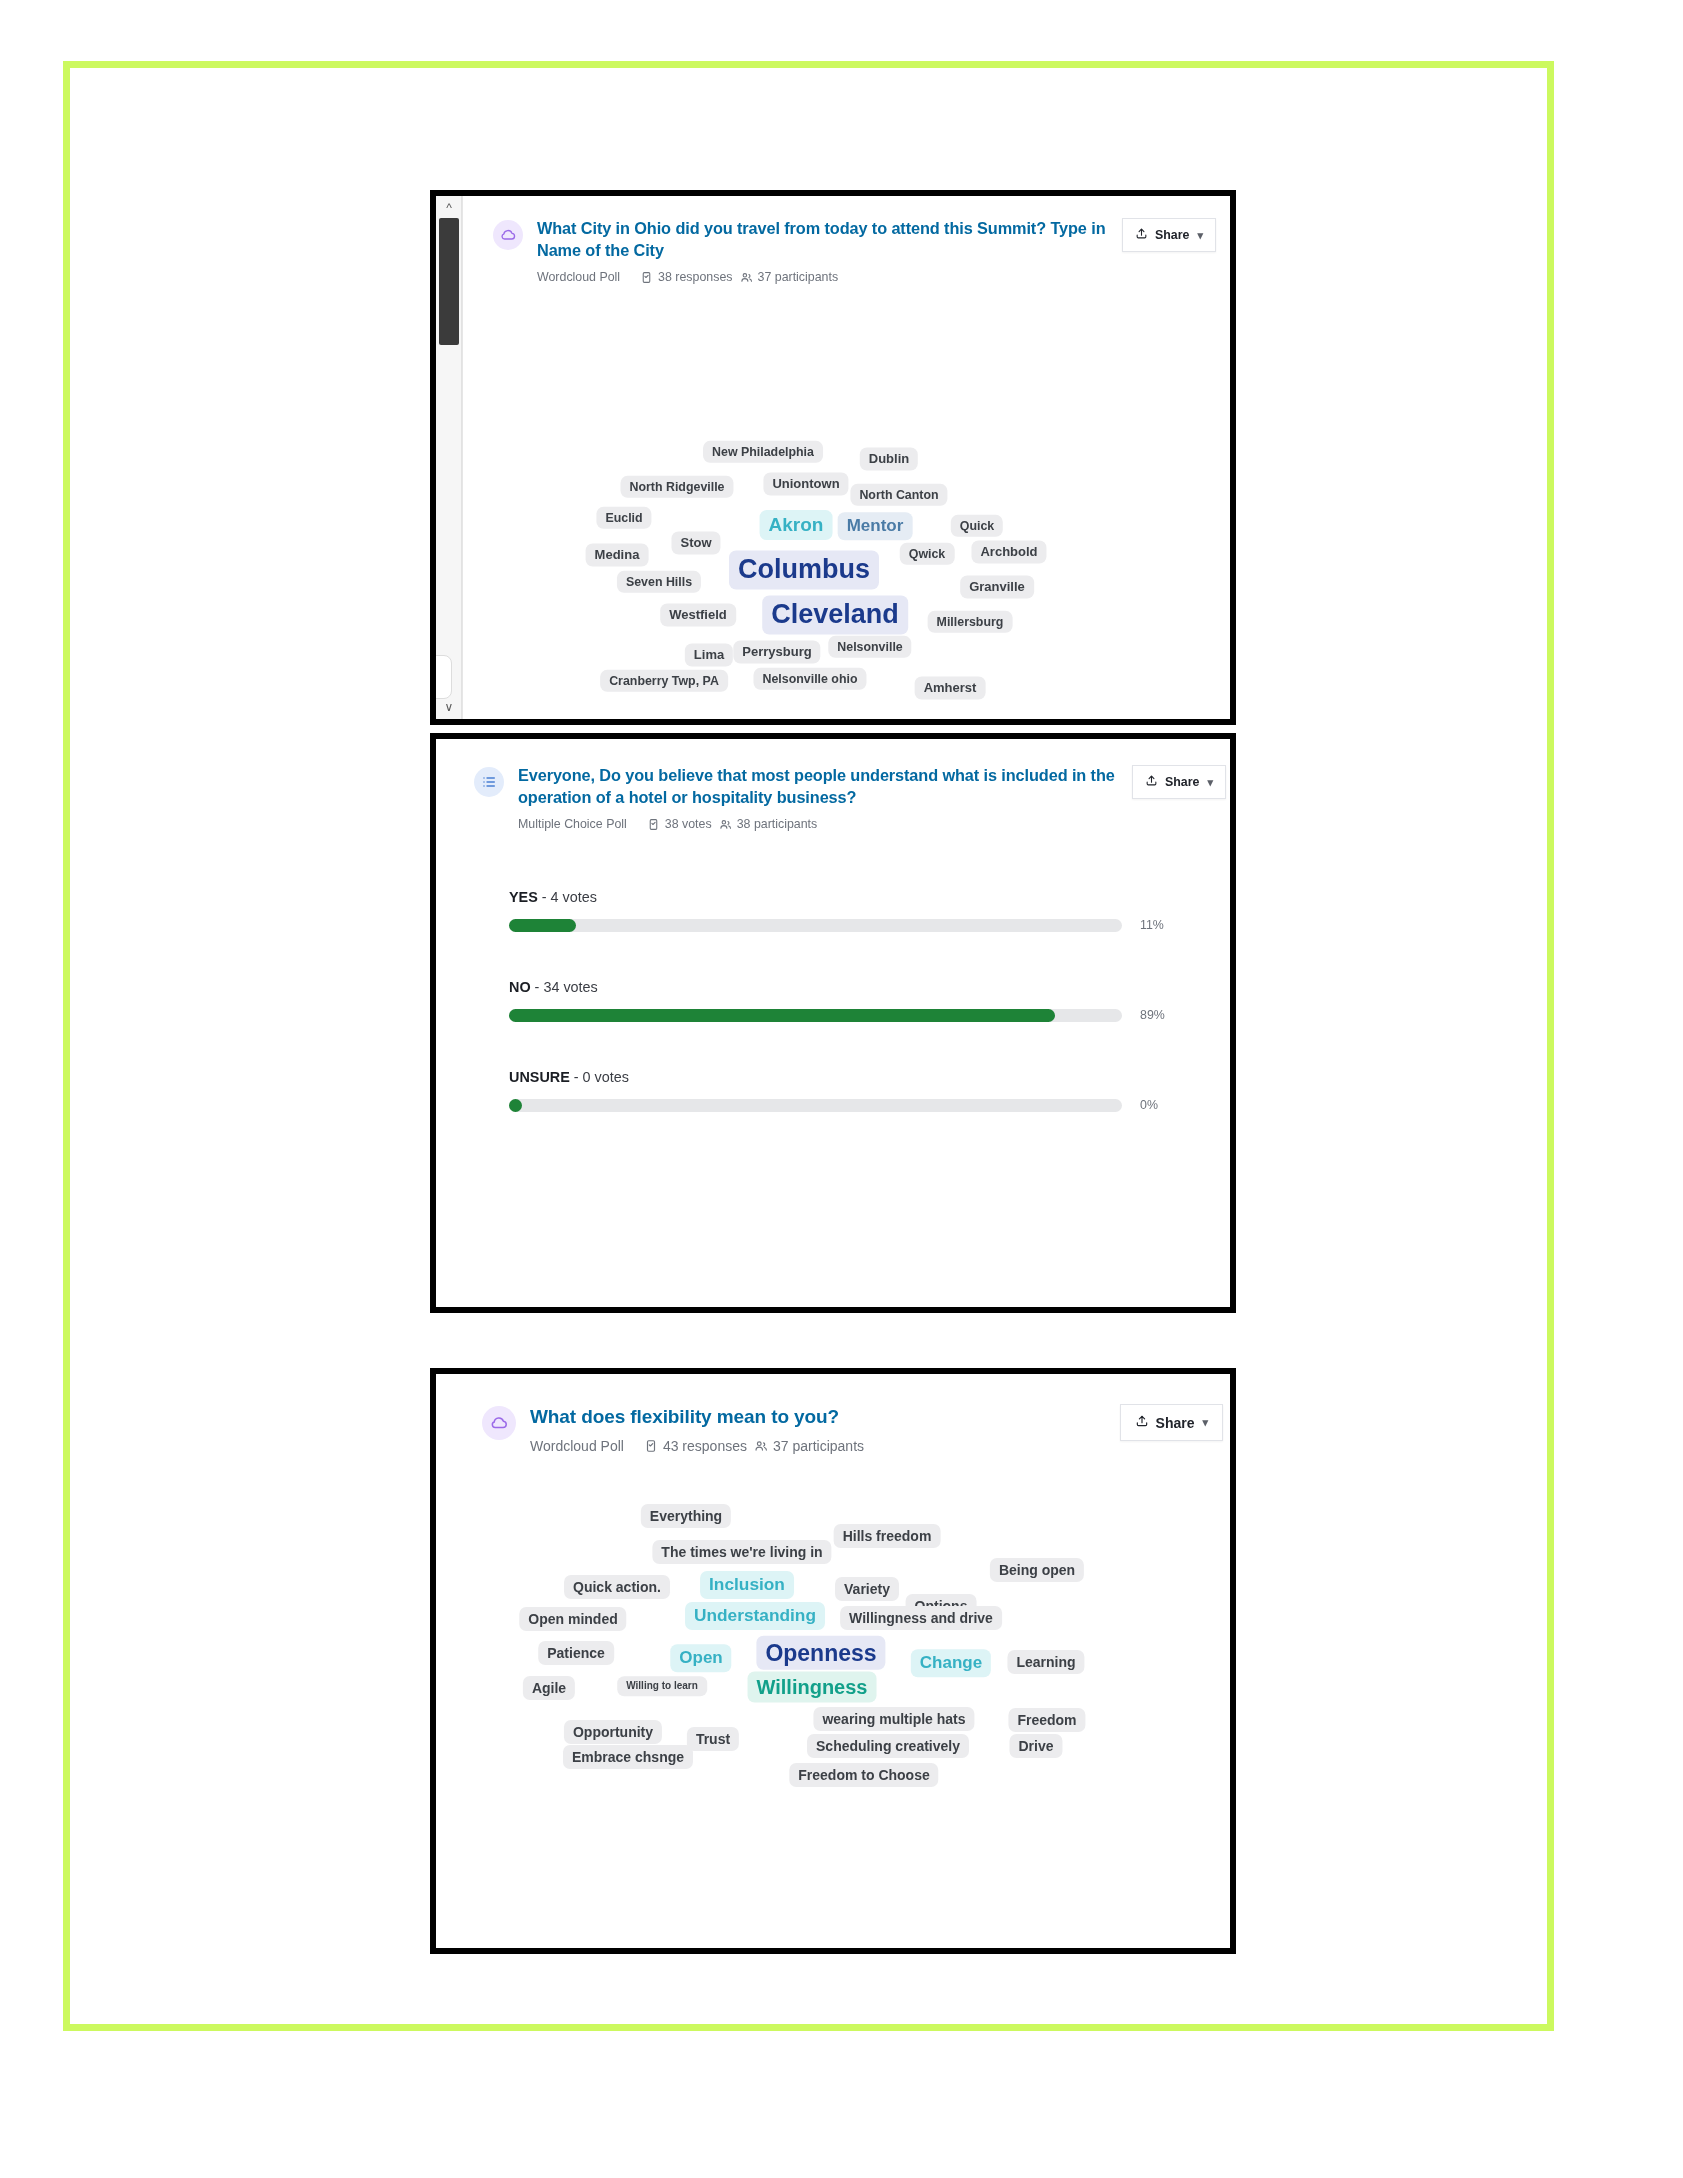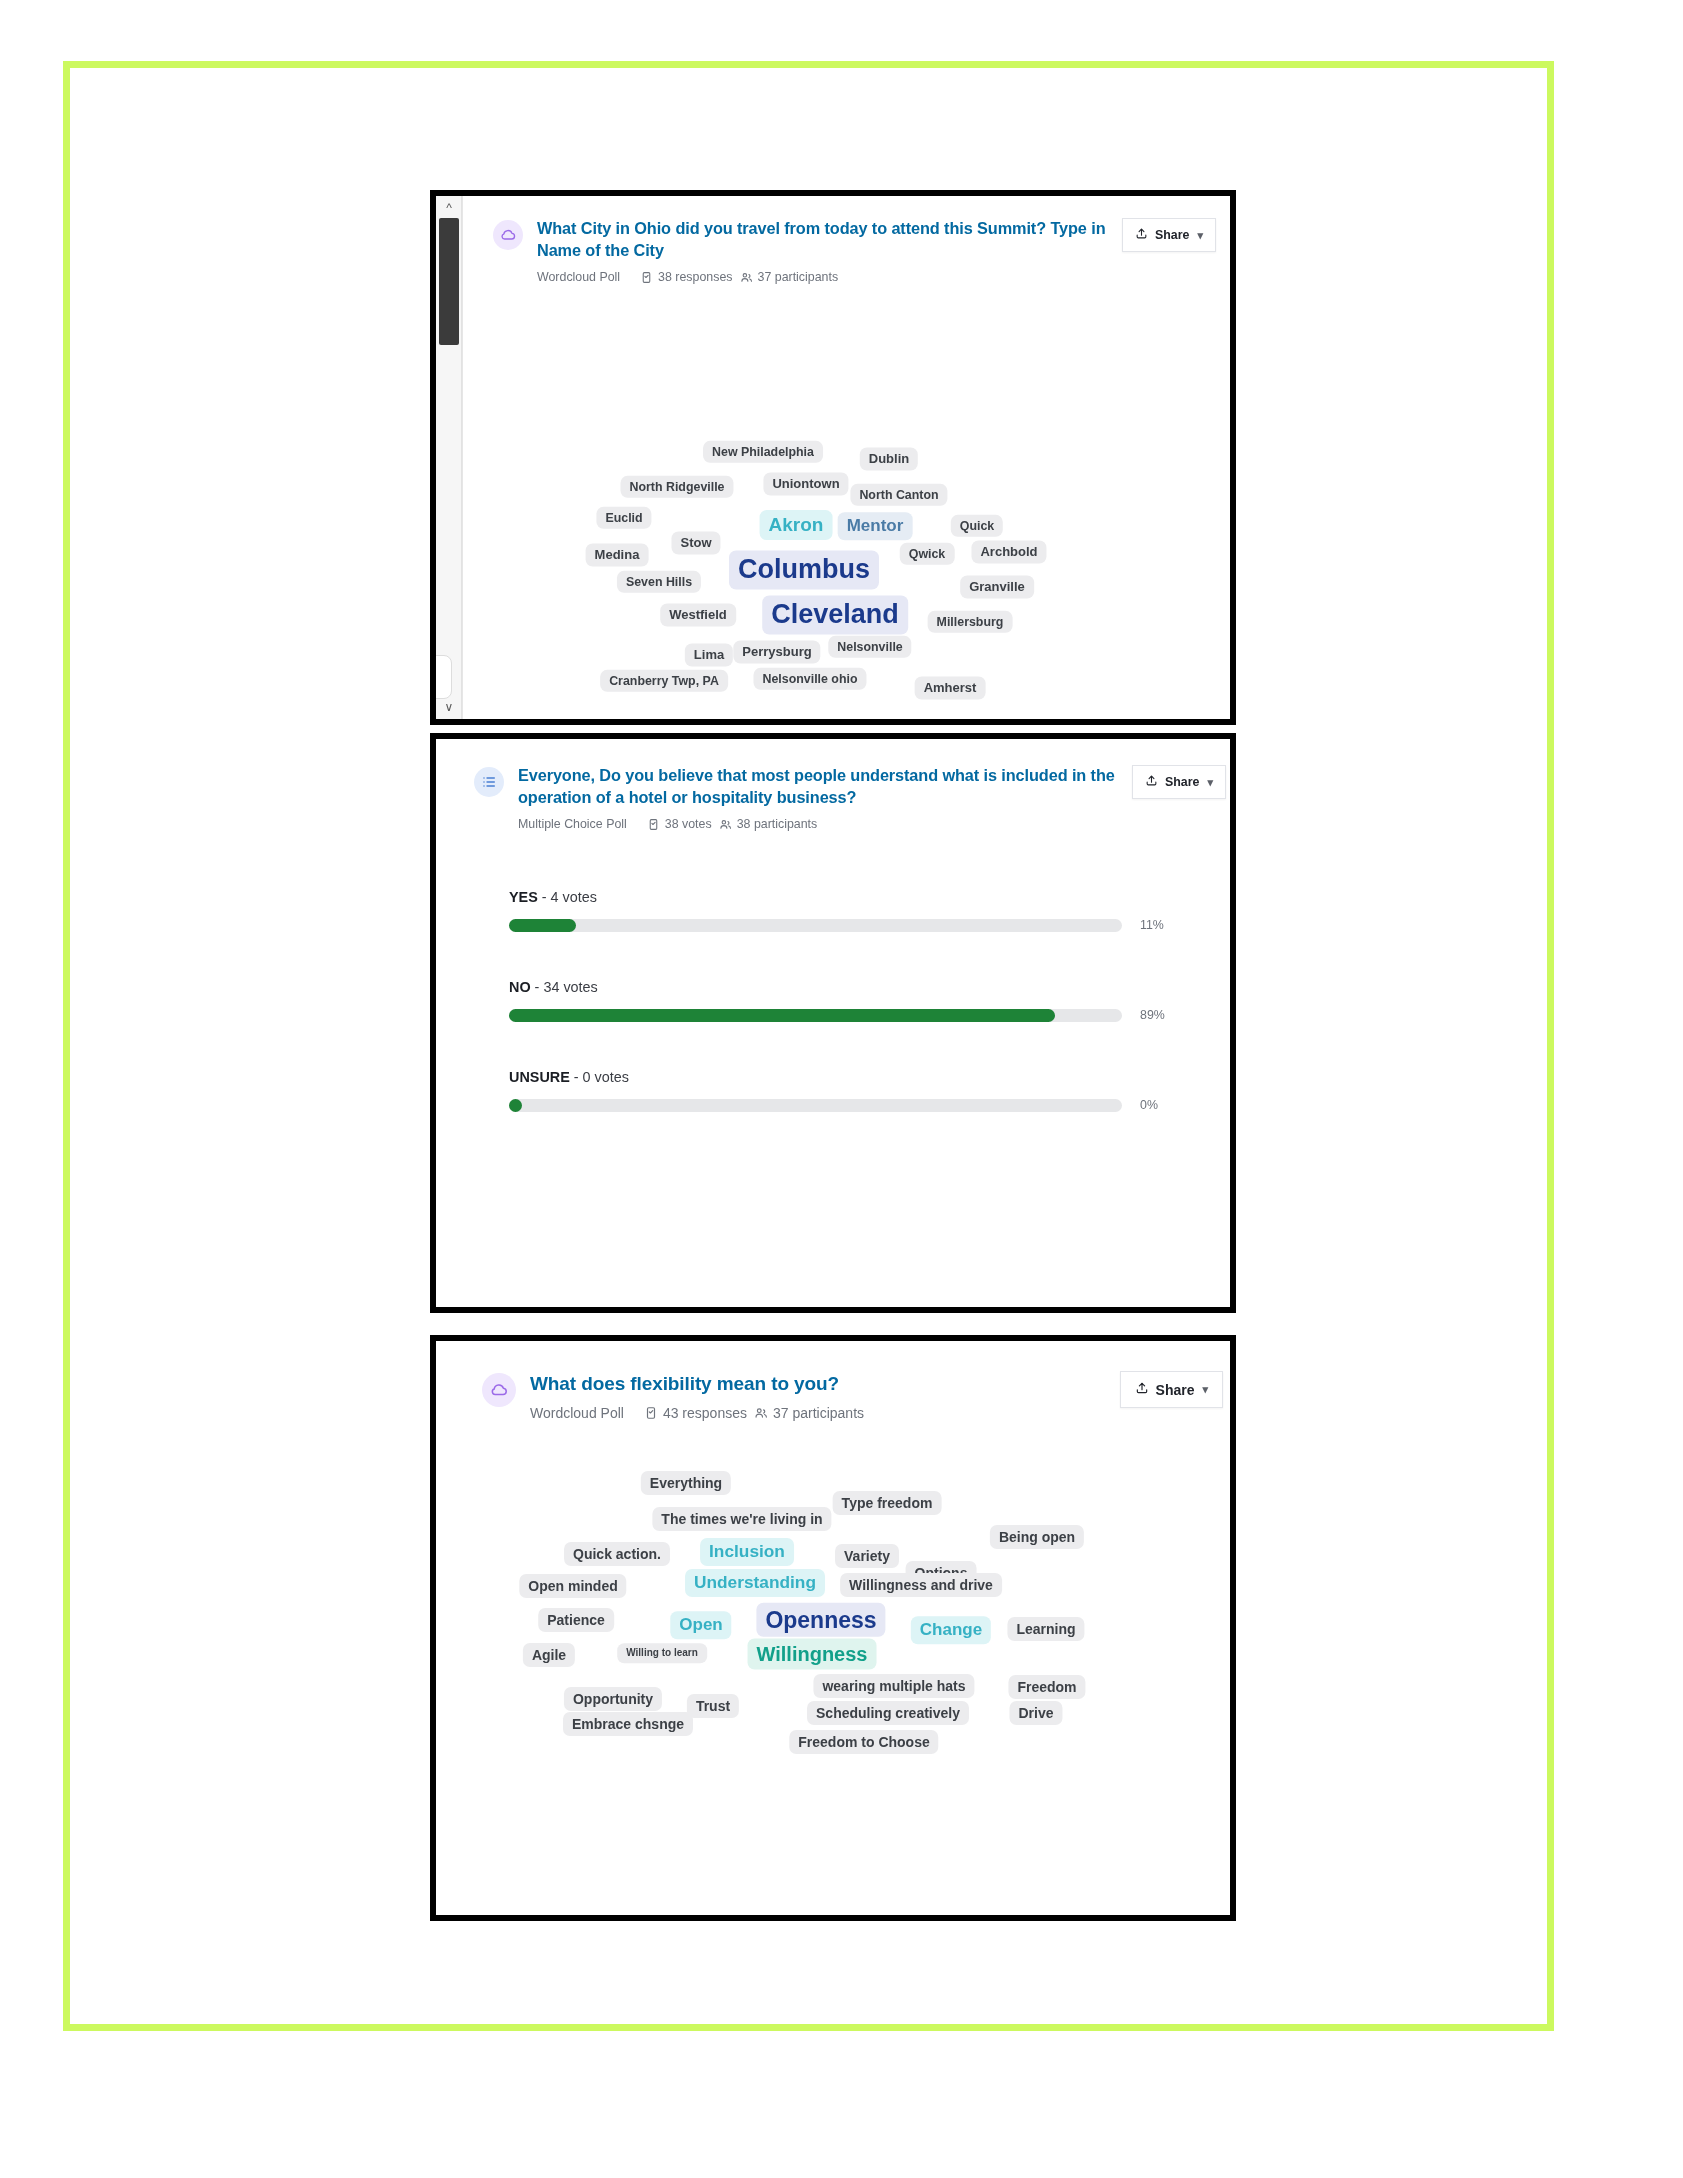--- a/index.html
+++ b/index.html
@@ -347,21 +347,21 @@
               <div class="track">
                 <div class="fill" style="width: 0%; background: rgb(30, 131, 55);"></div>
               </div>
               <div class="pct">0%</div>
             </div>
           </div>
         </div>
     </div>
   </div>
 
-  <div class="card" style="left:430px; top:1335px; width:806px; height:586px;">
+  <div class="card" style="left:430px; top:1368px; width:806px; height:586px;">
     <div class="card-inner">
 
       <div class="head" style="left:46px; top:30px; width:741px;">
         <div class="type-badge badge-cloud" style="width:34px;height:34px;">
           <svg width="19" height="19" viewBox="0 0 24 24" fill="none" stroke="#9b6ae8" stroke-width="1.9" stroke-linecap="round" stroke-linejoin="round">
             <path d="M6.5 17h10a4 4 0 0 0 .4-7.98A6 6 0 0 0 5.3 10.2 3.5 3.5 0 0 0 6.5 17z"></path>
           </svg>
         </div>
         <div class="head-text">
           <div class="q-title big">What does flexibility mean to you?</div>
@@ -398,21 +398,21 @@
                 <path d="M7.5 8.5L12 4l4.5 4.5"></path>
             </svg>
           </span>
           <span>Share</span>
           <span class="chev">▾</span>
         </div>
       </div>
 
       <div class="cloud" style="left:42px; top:117px; width:693px; height:327px;">
           <span class="word" style="left: 208px; top: 25px; font-size: 14px; background: rgb(236, 236, 238); color: rgb(60, 64, 70);">Everything</span>
-          <span class="word" style="left: 409px; top: 45px; font-size: 14px; background: rgb(236, 236, 238); color: rgb(60, 64, 70);">Type freedom</span>
+          <span class="word" style="left: 409px; top: 45px; font-size: 14px; background: rgb(236, 236, 238); color: rgb(60, 64, 70);">Hills freedom</span>
           <span class="word" style="left: 559px; top: 79px; font-size: 14px; background: rgb(236, 236, 238); color: rgb(60, 64, 70);">Being open</span>
           <span class="word" style="left: 264px; top: 61px; font-size: 14px; background: rgb(236, 236, 238); color: rgb(60, 64, 70);">The times we're living in</span>
           <span class="word" style="left: 389px; top: 98px; font-size: 14px; background: rgb(236, 236, 238); color: rgb(60, 64, 70);">Variety</span>
           <span class="word" style="left: 139px; top: 96px; font-size: 14px; background: rgb(236, 236, 238); color: rgb(60, 64, 70);">Quick action.</span>
           <span class="word" style="left: 269px; top: 94px; font-size: 17.3px; background: rgb(221, 244, 246); color: rgb(54, 177, 196);">Inclusion</span>
           <span class="word" style="left: 463px; top: 115px; font-size: 14px; background: rgb(236, 236, 238); color: rgb(60, 64, 70);">Options</span>
           <span class="word" style="left: 95px; top: 128px; font-size: 14px; background: rgb(236, 236, 238); color: rgb(60, 64, 70);">Open minded</span>
           <span class="word" style="left: 277px; top: 125px; font-size: 17.3px; background: rgb(221, 244, 246); color: rgb(54, 177, 196);">Understanding</span>
           <span class="word" style="left: 443px; top: 127px; font-size: 14px; background: rgb(236, 236, 238); color: rgb(60, 64, 70);">Willingness and drive</span>
           <span class="word" style="left: 98px; top: 162px; font-size: 14px; background: rgb(236, 236, 238); color: rgb(60, 64, 70);">Patience</span>

